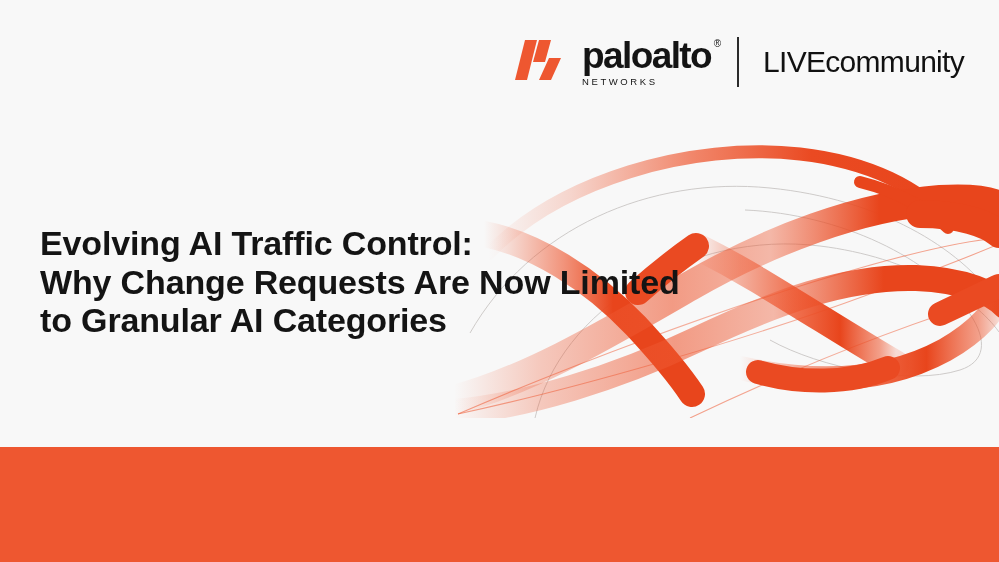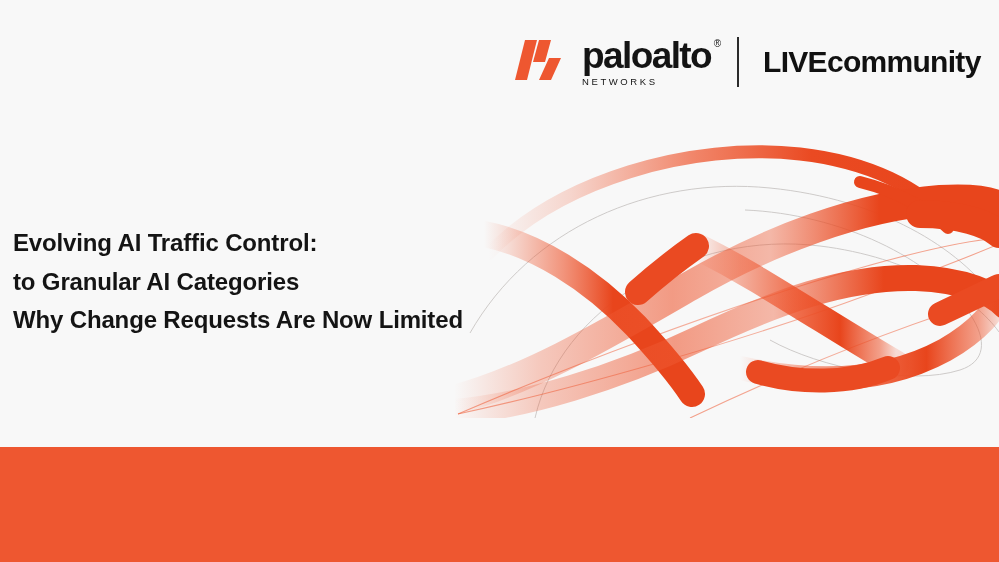--- a/index.html
+++ b/index.html
@@ -94,41 +94,42 @@
   .lockup-divider {
     width: 2px;
     height: 50px;
     background: #2b2b2b;
     margin: 0 24px 0 26px;
     flex: none;
   }
   .live-word {
     font-size: 30px;
     line-height: 32px;
-    font-weight: bold;
+    font-weight: normal;
     letter-spacing: -0.7px;
     color: #111111;
     white-space: nowrap;
   }
 
   
   .title {
     position: absolute;
     left: 13px;
     top: 224px;
     width: 520px;
     z-index: 3;
   }
   .title-line {
-    font-size: 24px;
+    font-size: 34px;
     line-height: 38.5px;
     font-weight: bold;
     color: #141414;
     letter-spacing: -0.15px;
     white-space: nowrap;
+    margin-left: 27px;
   }
 
   
   .bottom-band {
     position: absolute;
     left: 0;
     top: 447px;
     width: 999px;
     height: 115px;
     background: #ee5730;
@@ -232,19 +233,19 @@
         </div>
         <div class="pan-sub">NETWORKS</div>
       </div>
     </div>
     <div class="lockup-divider"></div>
     <div class="live-word">LIVEcommunity</div>
   </div>
 
   <div class="title">
     <div class="title-line">Evolving AI Traffic Control:</div>
+    <div class="title-line">Why Change Requests Are Now Limited</div>
     <div class="title-line">to Granular AI Categories</div>
-    <div class="title-line">Why Change Requests Are Now Limited</div>
   </div>
 
   <div class="bottom-band"></div>
 
 </div>
 
 </body></html>

